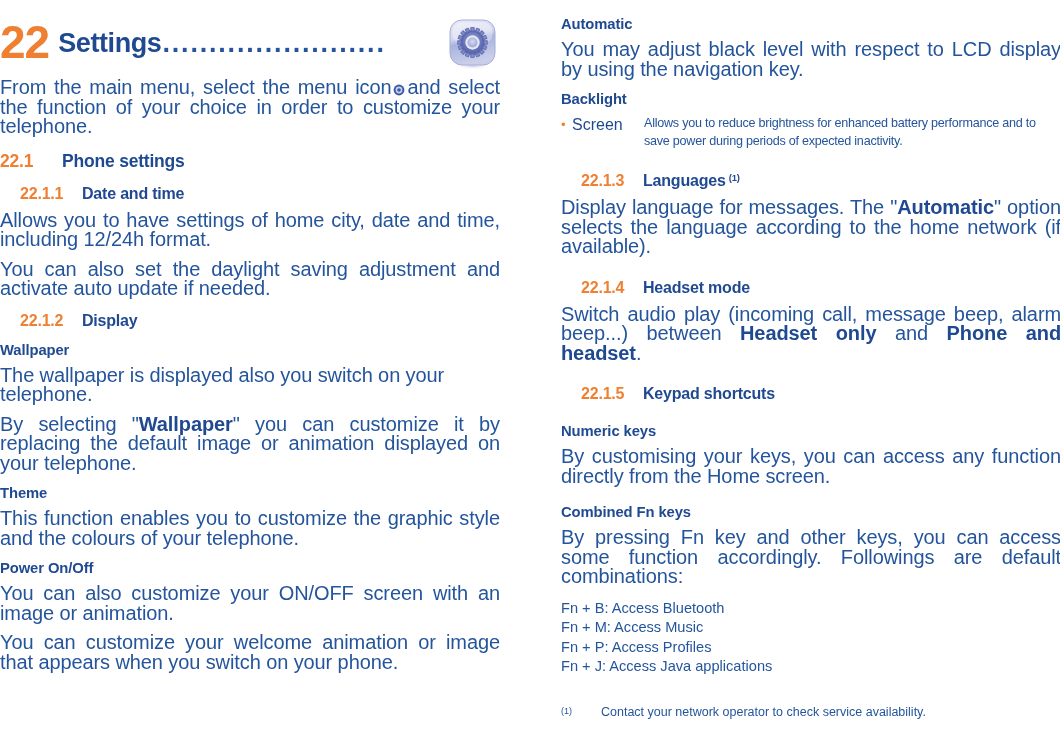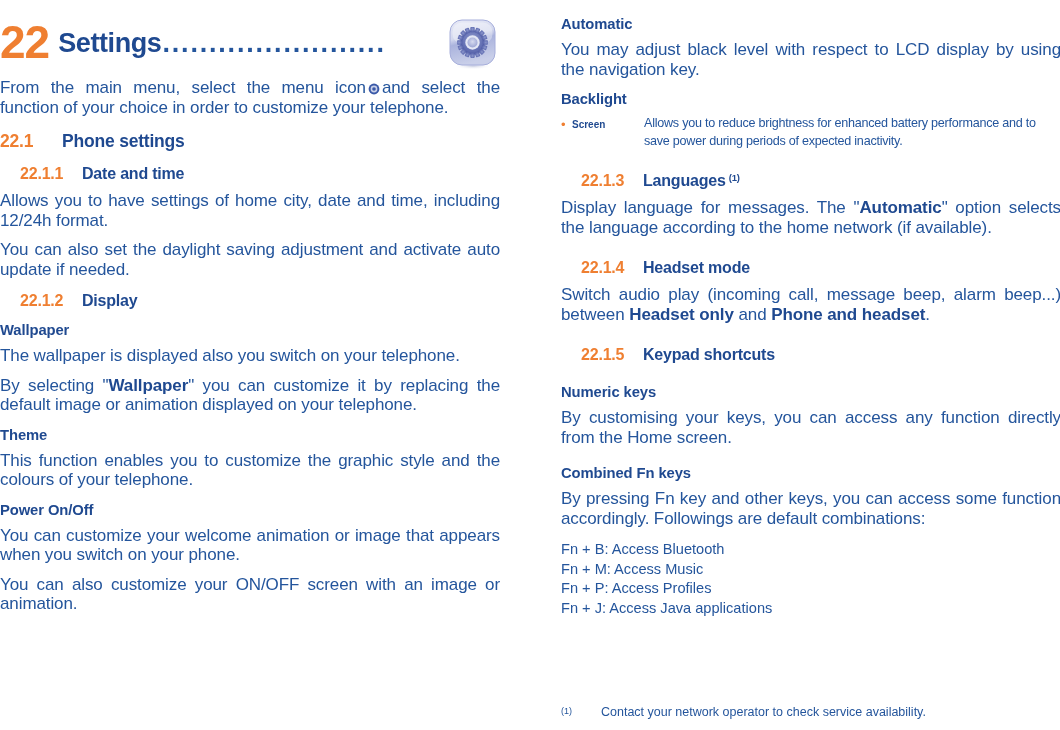--- a/index.html
+++ b/index.html
@@ -66,21 +66,21 @@
   .chapter-icon {
     width: 54px;
     height: 54px;
     margin-left: 8px;
     margin-top: 2px;
     flex: 0 0 auto;
   }
 
   
   p.body {
-    font-size: 17px;
+    font-size: 20px;
     line-height: 19.5px;
     margin: 0 0 10px 0;
     text-align: justify;
     color: #24559c;
     letter-spacing: -0.1px;
   }
   p.body.nojust { text-align: left; }
   p.body b, .bold { font-weight: bold; color: #1f4990; }
 
   h2.h-sec {
@@ -139,22 +139,22 @@
     align-items: flex-start;
   }
   .bullet-dot {
     color: #ef7f31;
     font-size: 13px;
     line-height: 19px;
     flex: 0 0 9px;
     margin-right: 2px;
   }
   .bullet-label {
-    font-size: 10px;
-    font-weight: bold;
+    font-size: 16px;
+    font-weight: normal;
     color: #1f4990;
     line-height: 19px;
     flex: 0 0 72px;
   }
   .bullet-text {
     font-size: 12.6px;
     line-height: 17.5px;
     color: #24559c;
     flex: 1;
     letter-spacing: -0.25px;
@@ -296,22 +296,22 @@
   </h3>
 
   <h4 class="h-min">Wallpaper</h4>
   <p class="body nojust">The wallpaper is displayed also you switch on your telephone.</p>
   <p class="body"><span>By selecting "</span><b>Wallpaper</b><span>" you can customize it by replacing the default image or animation displayed on your telephone.</span></p>
 
   <h4 class="h-min">Theme</h4>
   <p class="body">This function enables you to customize the graphic style and the colours of your telephone.</p>
 
   <h4 class="h-min">Power On/Off</h4>
+  <p class="body">You can also customize your ON/OFF screen with an image or animation.</p>
   <p class="body">You can customize your welcome animation or image that appears when you switch on your phone.</p>
-  <p class="body">You can also customize your ON/OFF screen with an image or animation.</p>
 
   <div class="pagenum">83</div>
 </div>
 
 <div class="page page-right">
 
   <h4 class="h-min" style="margin-top:0;">Automatic</h4>
   <p class="body">You may adjust black level with respect to LCD display by using the navigation key.</p>
 
   <h4 class="h-min">Backlight</h4>

